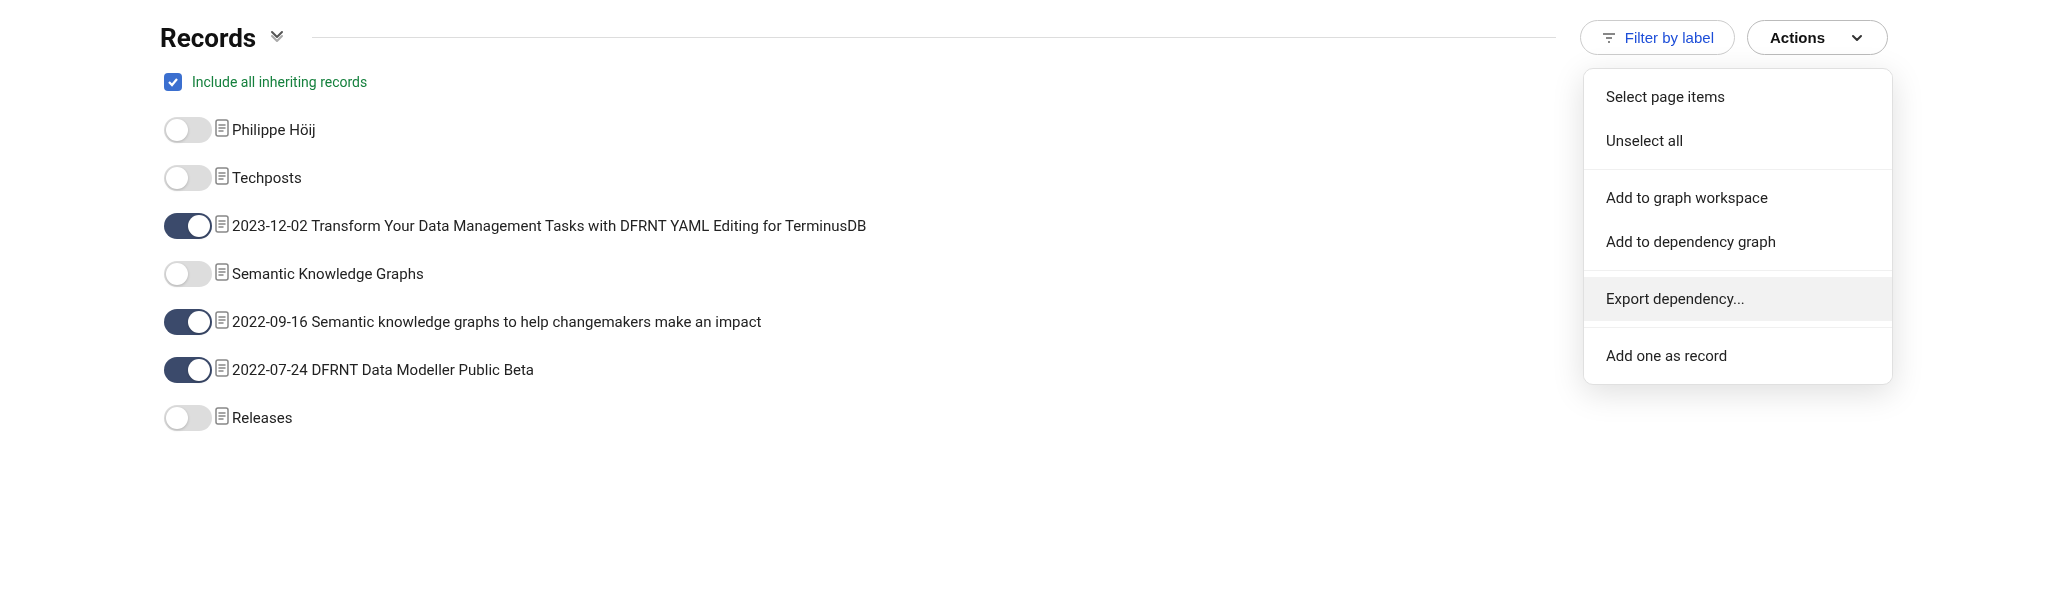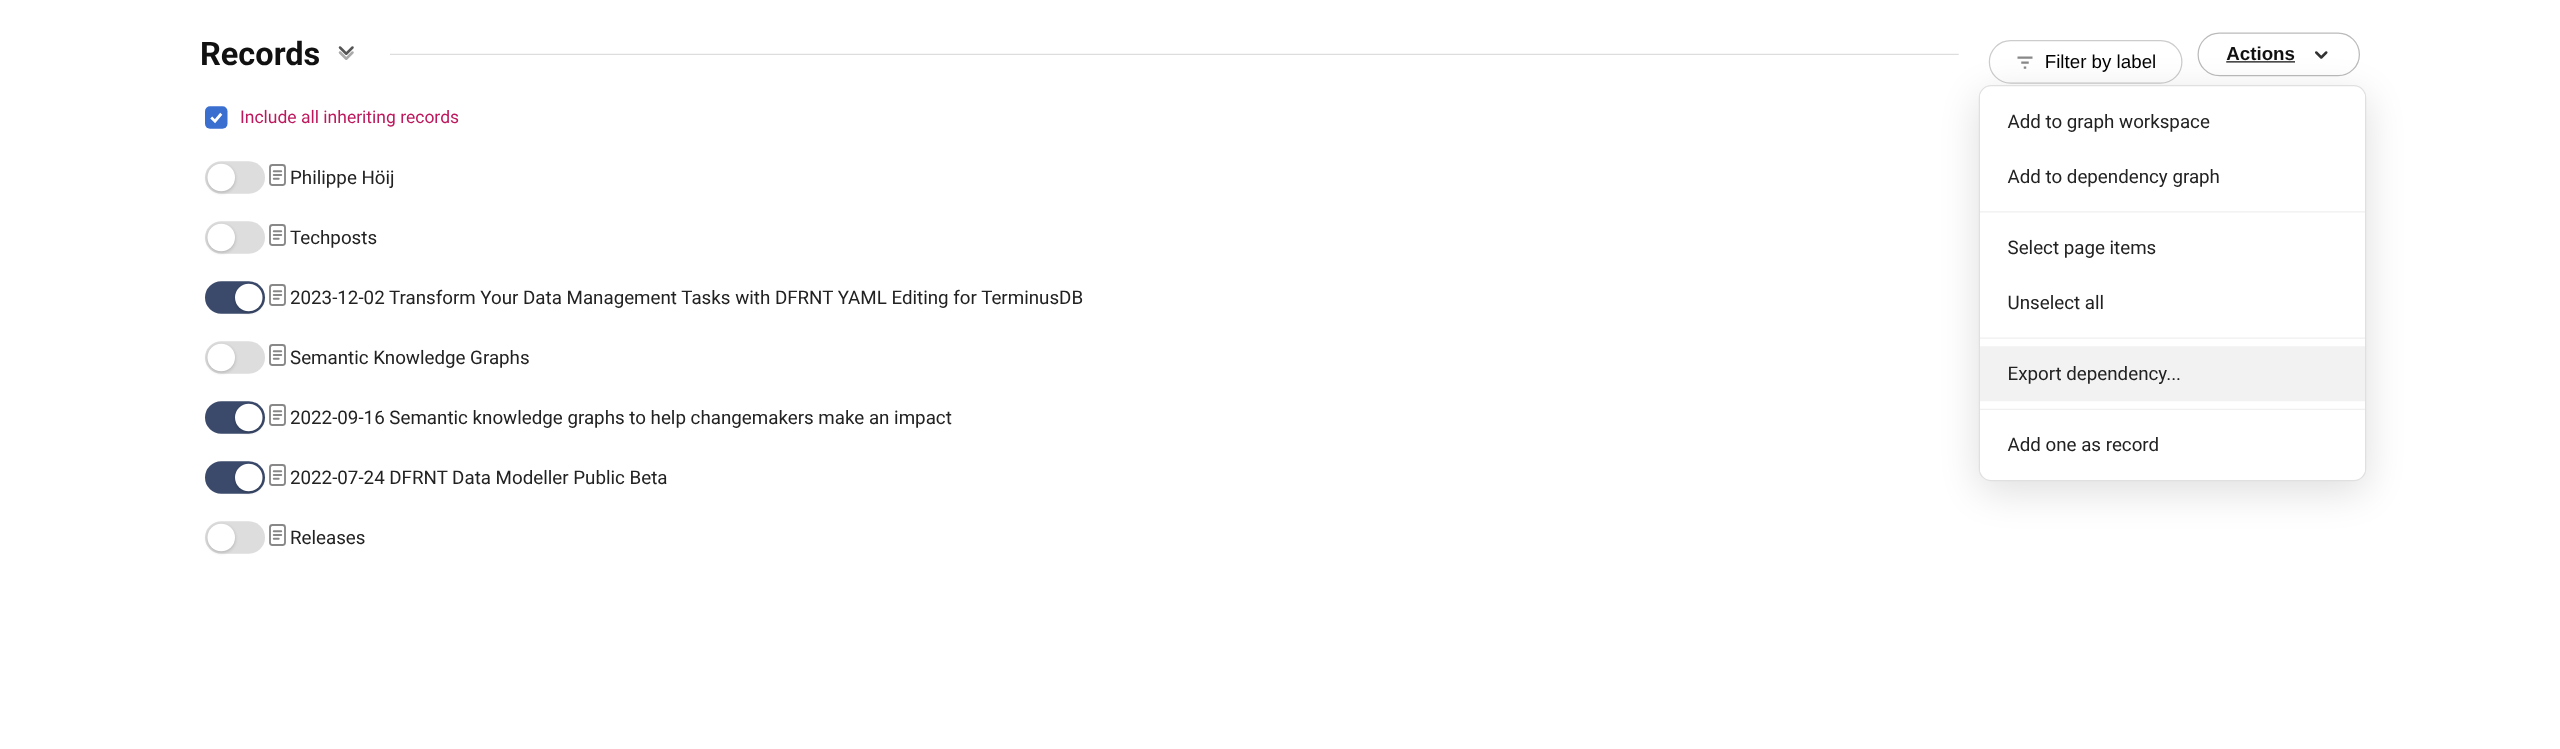--- a/index.html
+++ b/index.html
@@ -49,44 +49,42 @@
       gap: 12px;
     }
     .filter-btn {
       display: flex;
       align-items: center;
       gap: 8px;
       border: 1.5px solid #ccc;
       border-radius: 20px;
       padding: 8px 20px;
       background: #fff;
-      color: #000000;
-      font-size: 15px;
-      cursor: pointer;
-      margin-top: 12px;
+      color: #1d4ed8;
+      font-size: 15px;
+      cursor: pointer;
     }
     .filter-btn svg {
       width: 16px;
       height: 16px;
       stroke: #888;
       fill: none;
     }
     .actions-btn {
       display: flex;
       align-items: flex-end;
-      gap: 13px;
+      gap: 24px;
       border: 1.5px solid #bbb;
       border-radius: 20px;
       padding: 8px 22px;
       background: #fff;
       color: #111;
       font-size: 15px;
       font-weight: 600;
       cursor: pointer;
-      text-decoration: underline;
     }
     .checkbox-row {
       display: flex;
       align-items: center;
       gap: 10px;
       margin-bottom: 16px;
       margin-left: 4px;
     }
     .checkbox-blue {
       width: 18px;
@@ -99,21 +97,21 @@
       flex-shrink: 0;
     }
     .checkbox-blue svg {
       width: 12px;
       height: 12px;
       stroke: white;
       fill: none;
     }
     .checkbox-label {
       font-size: 14px;
-      color: #be185d;
+      color: #15803d;
     }
     .record-list {
       display: flex;
       flex-direction: column;
       gap: 2px;
     }
     .record-item {
       display: flex;
       align-items: center;
       padding: 10px 4px;
@@ -309,27 +307,27 @@
       <line x1="7" y1="7" x2="13" y2="7"></line>
       <line x1="7" y1="10" x2="13" y2="10"></line>
       <line x1="7" y1="13" x2="11" y2="13"></line>
     </svg></span>
         <span class="record-name">Releases</span>
       </div>
     </div>
 
   <div class="dropdown-menu">
   <div class="dropdown-section">
+        <div class="dropdown-item">Select page items</div>
+        <div class="dropdown-item">Unselect all</div>
+      </div>
+      <div class="dropdown-section">
         <div class="dropdown-item">Add to graph workspace</div>
         <div class="dropdown-item">Add to dependency graph</div>
       </div>
       <div class="dropdown-section">
-        <div class="dropdown-item">Select page items</div>
-        <div class="dropdown-item">Unselect all</div>
-      </div>
-      <div class="dropdown-section">
         <div class="dropdown-item highlighted">Export dependency...</div>
       </div>
       <div class="dropdown-section">
         <div class="dropdown-item">Add one as record</div>
       </div>
     </div>
 </div>
 
 </body></html>

